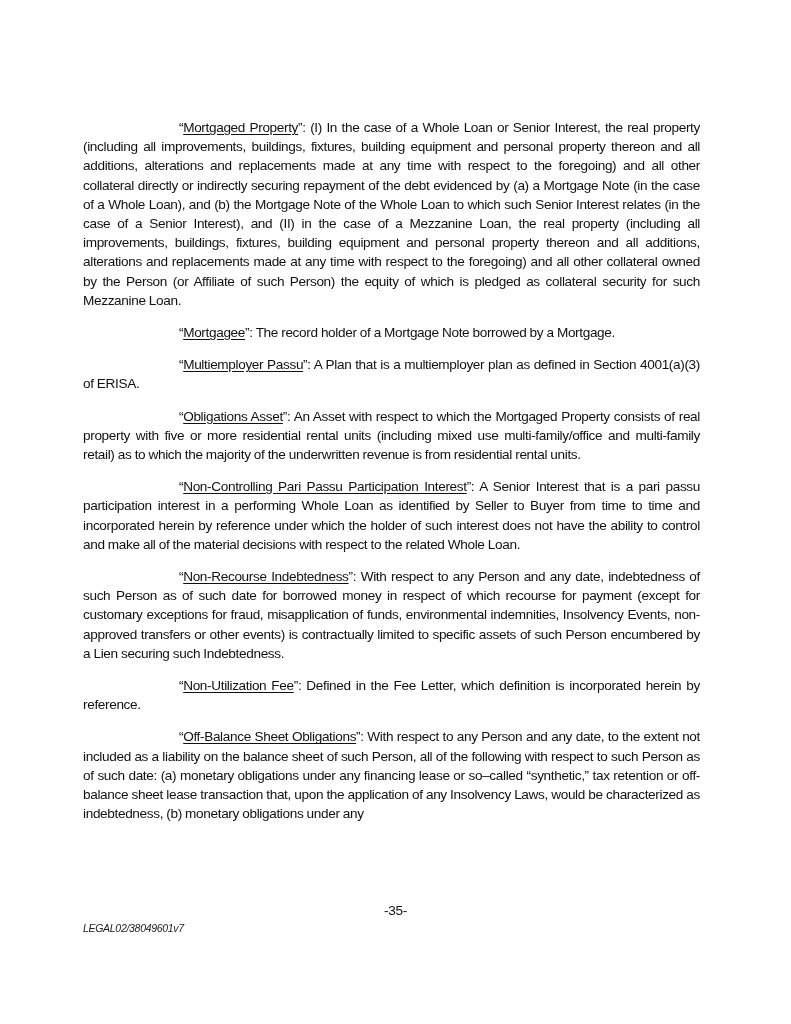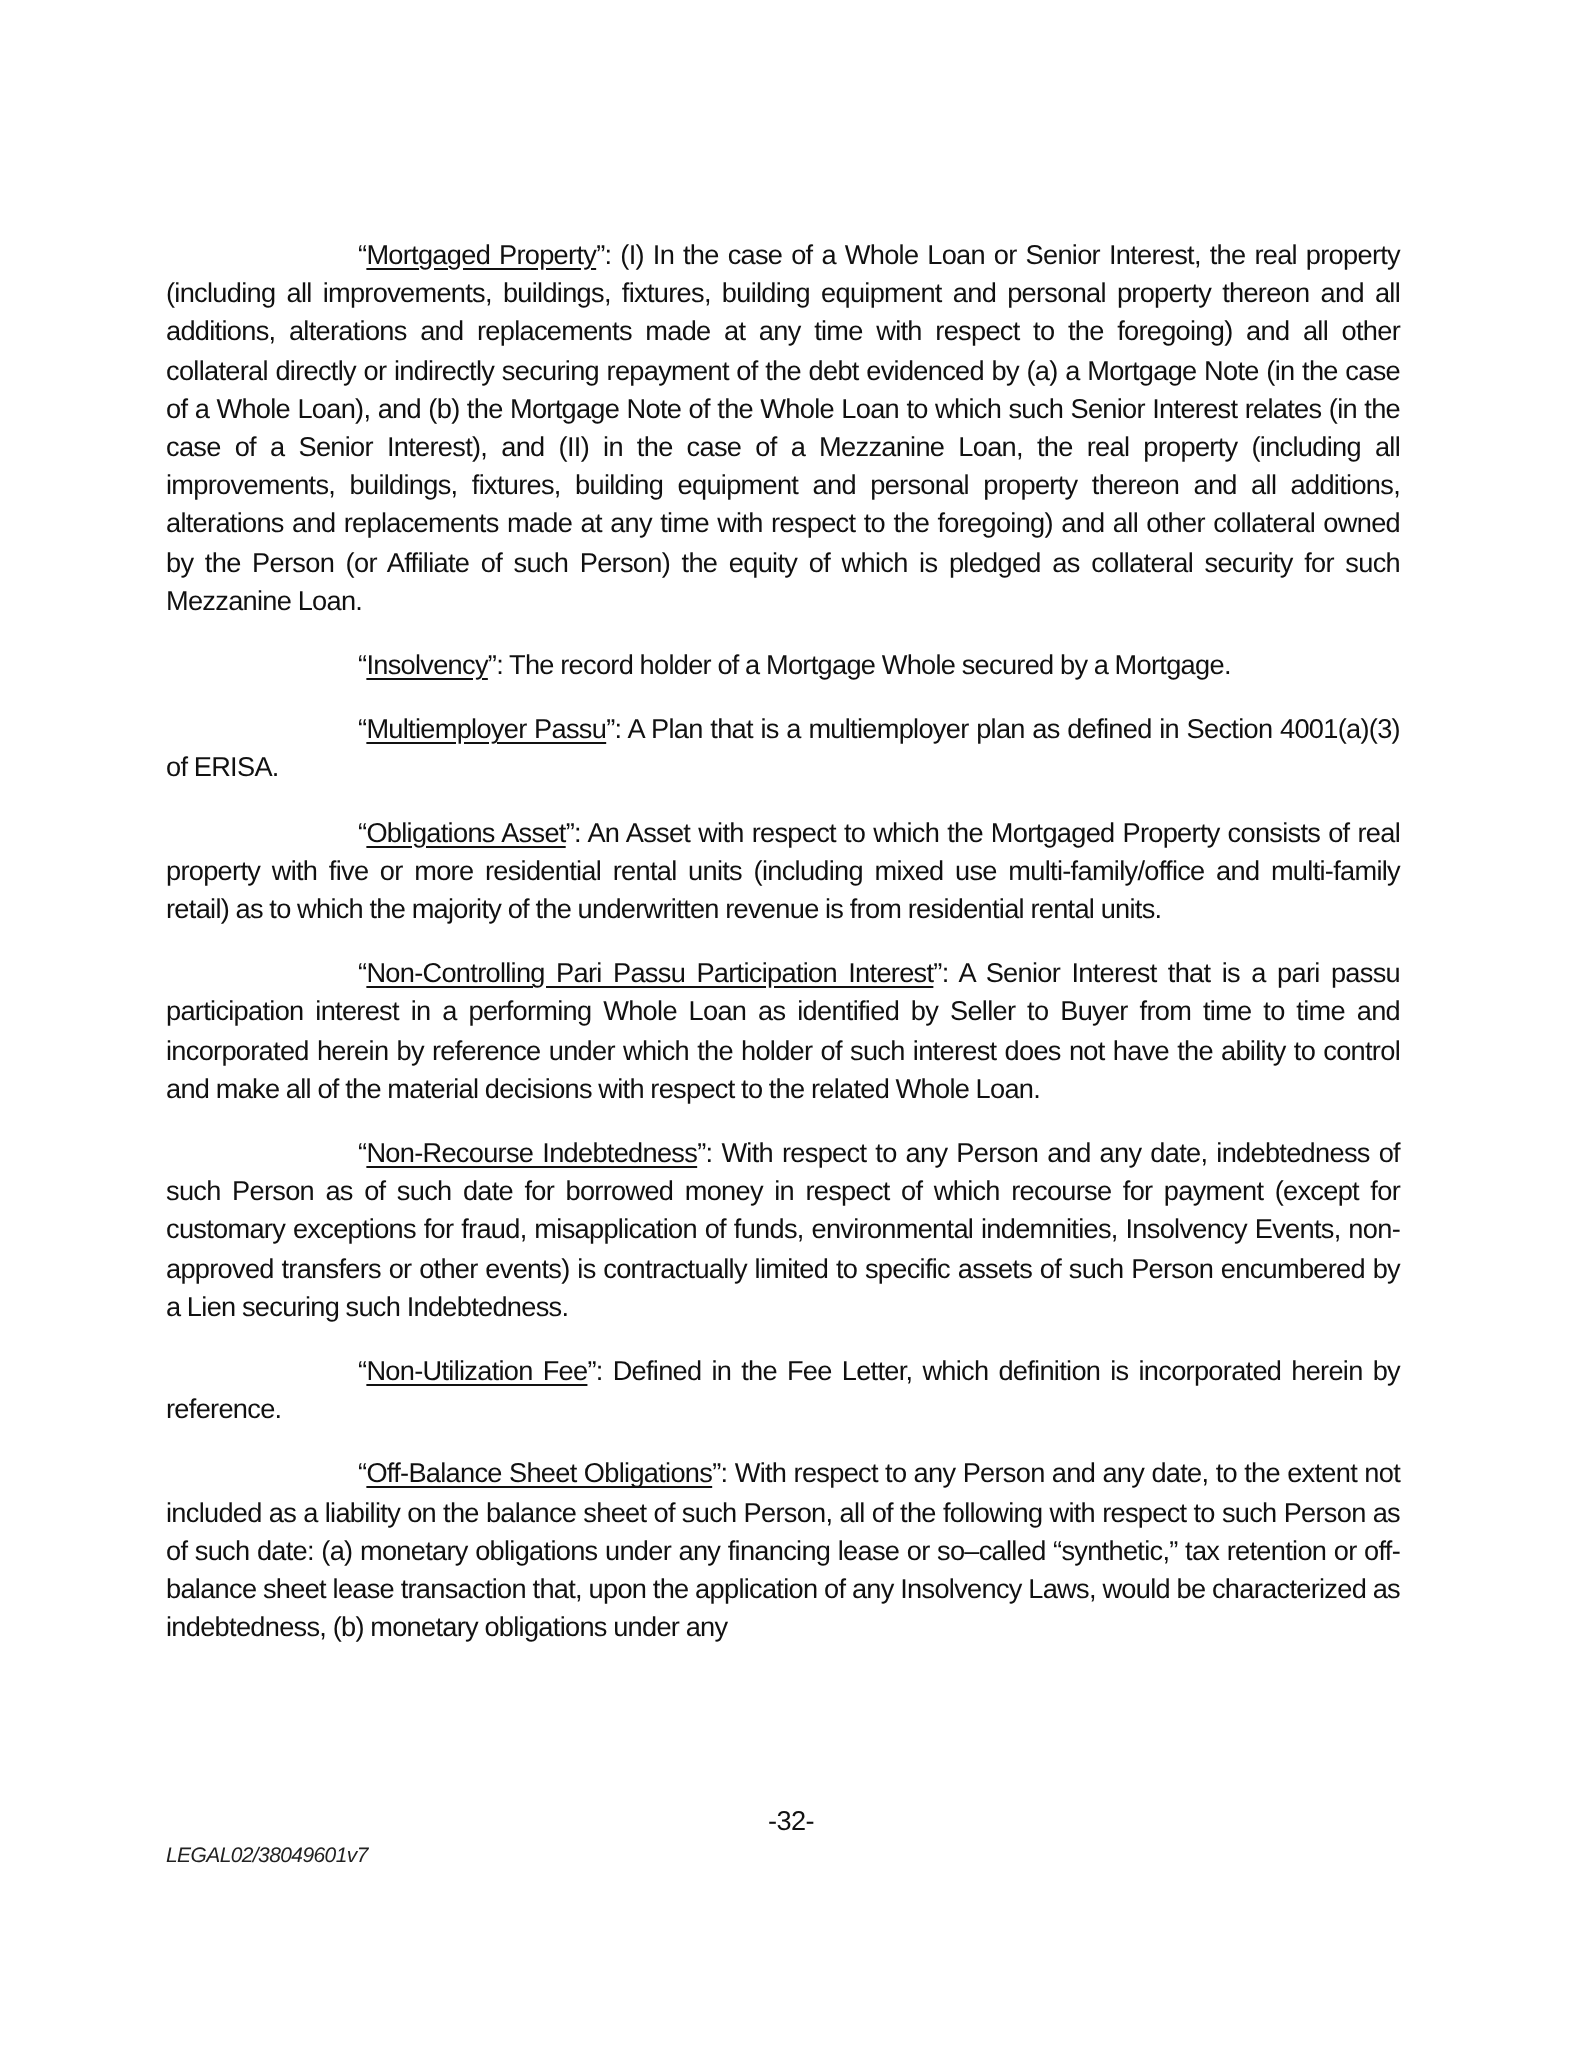--- a/index.html
+++ b/index.html
@@ -55,31 +55,31 @@
       font-style: italic;
     }
   </style>
 </head>
 <body>
 
 <div class="page">
 
   <p class="para"><span>“</span><span class="term">Mortgaged Property</span><span>”: </span><span> (I) In the case of a Whole Loan or Senior Interest, the real property (including all improvements, buildings, fixtures, building equipment and personal property thereon and all additions, alterations and replacements made at any time with respect to the foregoing) and all other collateral directly or indirectly securing repayment of the debt evidenced by (a) a Mortgage Note (in the case of a Whole Loan), and (b) the Mortgage Note of the Whole Loan to which such Senior Interest relates (in the case of a Senior Interest), and (II) in the case of a Mezzanine Loan, the real property (including all improvements, buildings, fixtures, building equipment and personal property thereon and all additions, alterations and replacements made at any time with respect to the foregoing) and all other collateral owned by the Person (or Affiliate of such Person) the equity of which is pledged as collateral security for such Mezzanine Loan.</span></p>
 
-  <p class="para"><span>“</span><span class="term">Insolvency</span><span>”: </span><span> The record holder of a Mortgage Whole secured by a Mortgage.</span></p>
+  <p class="para"><span>“</span><span class="term">Mortgagee</span><span>”: </span><span> The record holder of a Mortgage Note borrowed by a Mortgage.</span></p>
 
 
   <p class="para"><span>“</span><span class="term">Multiemployer Passu</span><span>”: </span><span> A Plan that is a multiemployer plan as defined in Section 4001(a)(3) of ERISA.</span></p>
 
   <p class="para"><span>“</span><span class="term">Obligations Asset</span><span>”: </span><span> An Asset with respect to which the Mortgaged Property consists of real property with five or more residential rental units (including mixed use multi-family/office and multi-family retail) as to which the majority of the underwritten revenue is from residential rental units.</span></p>
 
   <p class="para"><span>“</span><span class="term">Non-Controlling Pari Passu Participation Interest</span><span>”: </span><span> A Senior Interest that is a pari passu participation interest in a performing Whole Loan as identified by Seller to Buyer from time to time and incorporated herein by reference under which the holder of such interest does not have the ability to control and make all of the material decisions with respect to the related Whole Loan.</span></p>
 
   <p class="para"><span>“</span><span class="term">Non-Recourse Indebtedness</span><span>”: </span><span> With respect to any Person and any date, indebtedness of such Person as of such date for borrowed money in respect of which recourse for payment (except for customary exceptions for fraud, misapplication of funds, environmental indemnities, Insolvency Events, non-approved transfers or other events) is contractually limited to specific assets of such Person encumbered by a Lien securing such Indebtedness.</span></p>
 
   <p class="para"><span>“</span><span class="term">Non-Utilization Fee</span><span>”: </span><span> Defined in the Fee Letter, which definition is incorporated herein by reference.</span></p>
 
   <p class="para"><span>“</span><span class="term">Off-Balance Sheet Obligations</span><span>”: </span><span> With respect to any Person and any date, to the extent not included as a liability on the balance sheet of such Person, all of the following with respect to such Person as of such date: (a) monetary obligations under any financing lease or so–called “synthetic,” tax retention or off-balance sheet lease transaction that, upon the application of any Insolvency Laws, would be characterized as indebtedness, (b) monetary obligations under any</span></p>
 
 </div>
 
-<div class="footer-page-number">-32-</div>
+<div class="footer-page-number">-35-</div>
 <div class="footer-doc-id">LEGAL02/38049601v7</div>
 
 </body></html>

